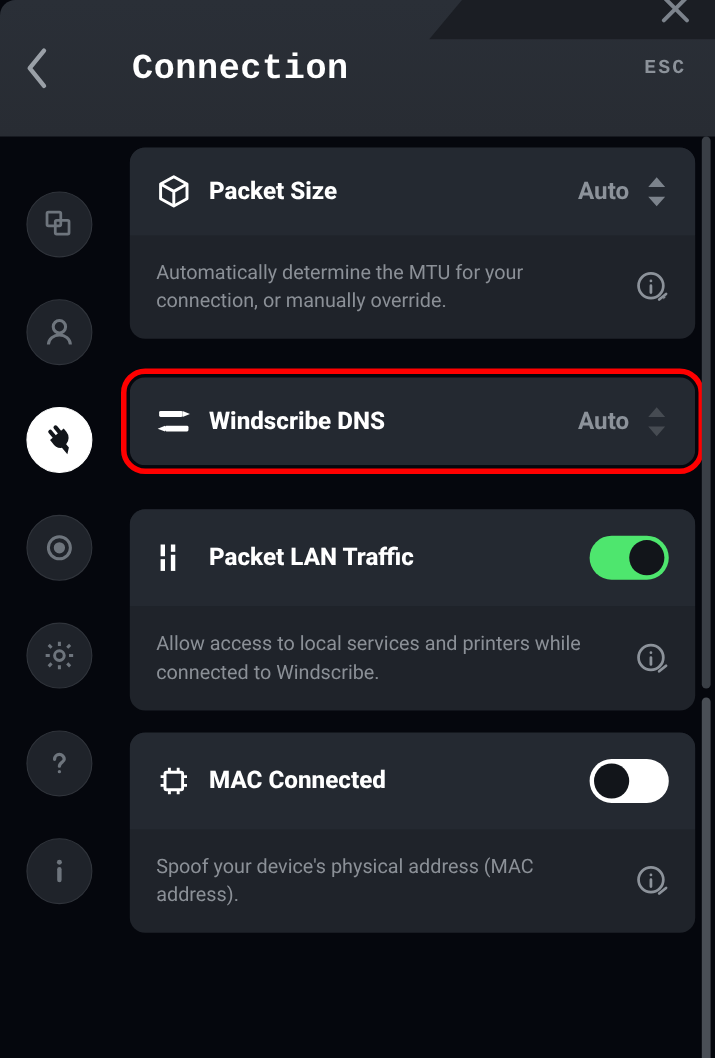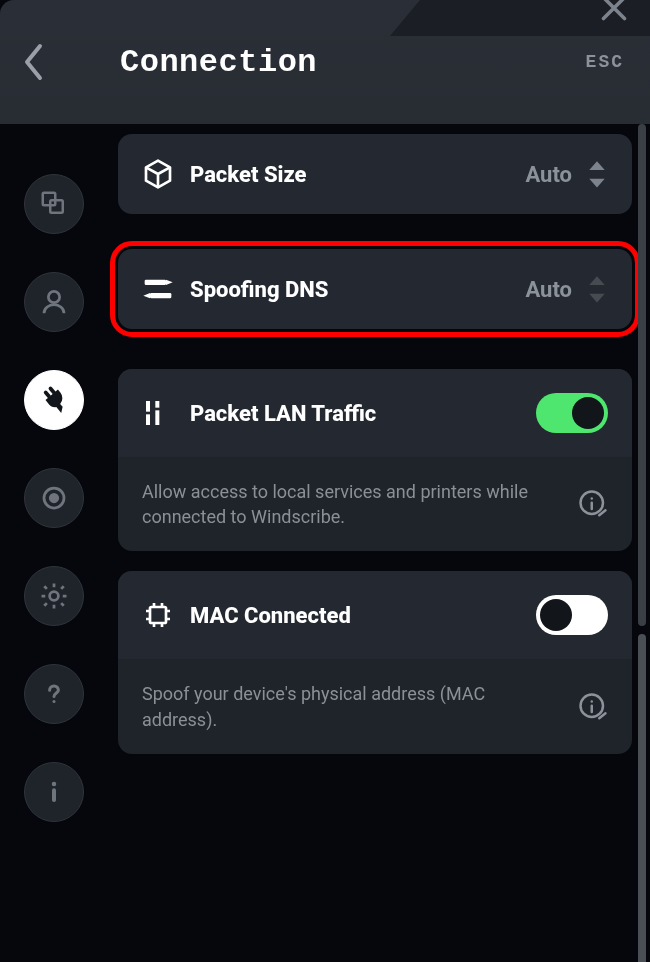--- a/index.html
+++ b/index.html
@@ -288,33 +288,44 @@
             </svg>
         </span>
         <span class="card-title">Packet Size</span>
         <span class="card-value">Auto</span>
         <span class="stepper">
           <svg viewBox="0 0 20 28" fill="currentColor">
               <path d="M10 2l7 8H3l7-8zM10 26l-7-8h14l-7 8z"></path>
             </svg>
         </span>
       </div>
+      <div class="card-desc">
+        <p>Automatically determine the MTU for your connection, or manually override.</p>
+        <span class="info-ext">
+          <svg viewBox="0 0 24 24" fill="none" stroke="currentColor" stroke-width="2">
+              <circle cx="11" cy="11" r="9"></circle>
+              <path d="M11 7.5h.01M11 11v5" stroke-linecap="round"></path>
+              <path d="M17 21l5-4" stroke-linecap="round"></path>
+              <path d="M22 17l-2 0 0 2" fill="currentColor" stroke="none" transform="translate(0 2)"></path>
+            </svg>
+        </span>
+      </div>
     </div>
 
     <div class="card highlight">
       <div class="card-head">
         <span class="card-icon">
           <svg viewBox="0 0 24 24" fill="currentColor">
               <rect x="2" y="5" width="16" height="4" rx="1"></rect>
               <polygon points="18,5 23,7 18,9"></polygon>
               <rect x="6" y="15" width="16" height="4" rx="1"></rect>
               <polygon points="6,15 1,17 6,19"></polygon>
             </svg>
         </span>
-        <span class="card-title">Spoofing DNS</span>
+        <span class="card-title">Windscribe DNS</span>
         <span class="card-value">Auto</span>
         <span class="stepper dim">
           <svg viewBox="0 0 20 28" fill="currentColor">
               <path d="M10 2l7 8H3l7-8zM10 26l-7-8h14l-7 8z"></path>
             </svg>
         </span>
       </div>
     </div>
 
     <div class="card">

